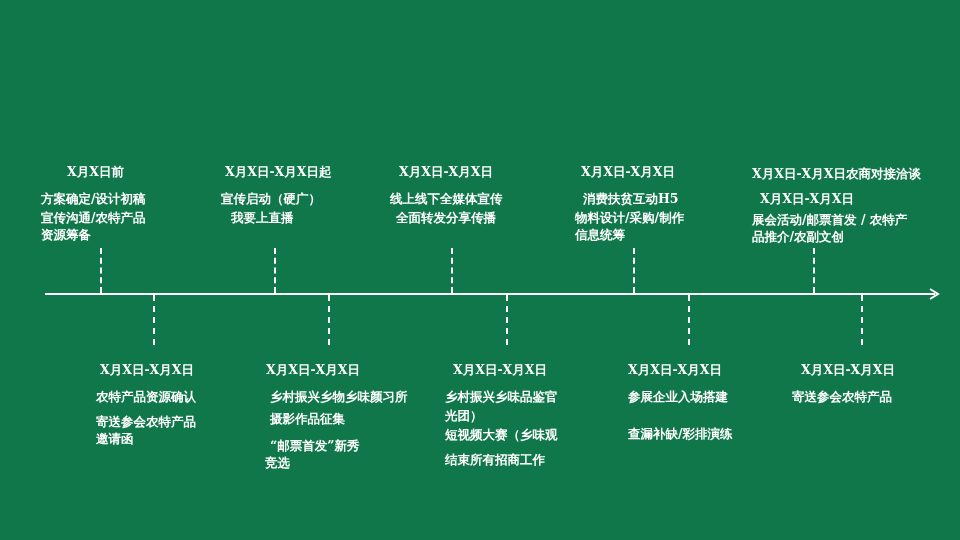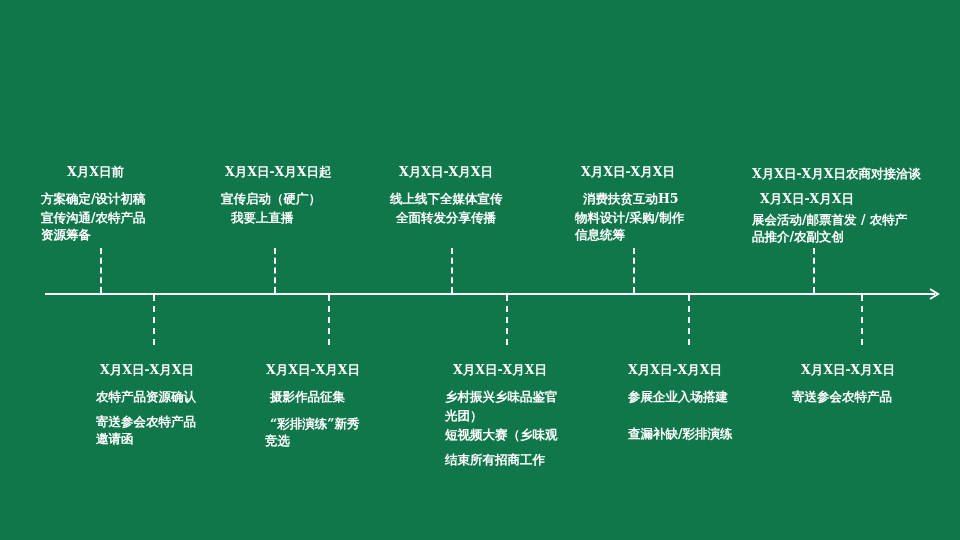--- a/index.html
+++ b/index.html
@@ -85,22 +85,23 @@
 
   <div class="block" style="left:96px; top:360px;">
     <div class="date" style="padding-left:4px">X月X日-X月X日</div>
     <span class="line">农特产品资源确认</span>
     <span class="line gap">寄送参会农特产品</span>
     <span class="line" style="line-height:15px">邀请函</span>
   </div>
 
   <div class="block" style="left:265px; top:360px;">
     <div class="date" style="padding-left:1px">X月X日-X月X日</div>
+    <span class="line" style="padding-left:5px">乡村振兴乡物乡味颜习所</span>
     <span class="line" style="padding-left:5px; margin-top:3px">摄影作品征集</span>
-    <span class="line" style="padding-left:5px; margin-top:8px">“彩排演练”新秀</span>
+    <span class="line" style="padding-left:5px; margin-top:8px">“邮票首发”新秀</span>
     <span class="line" style="line-height:15px">竞选</span>
   </div>
 
   <div class="block" style="left:445px; top:360px;">
     <div class="date" style="padding-left:8px">X月X日-X月X日</div>
     <span class="line">乡村振兴乡味品鉴官</span>
     <span class="line">光团）</span>
     <span class="line">短视频大赛（乡味观</span>
     <span class="line gap">结束所有招商工作</span>
   </div>

